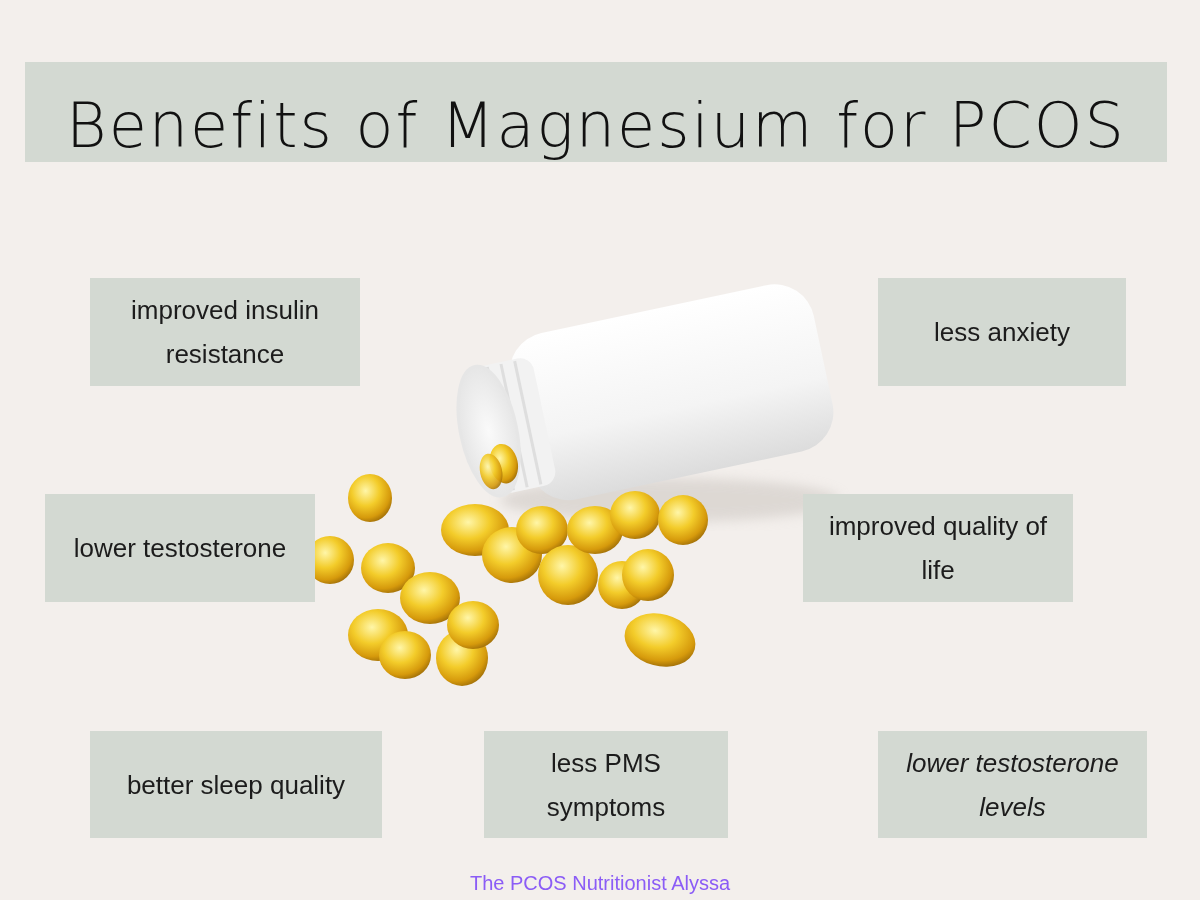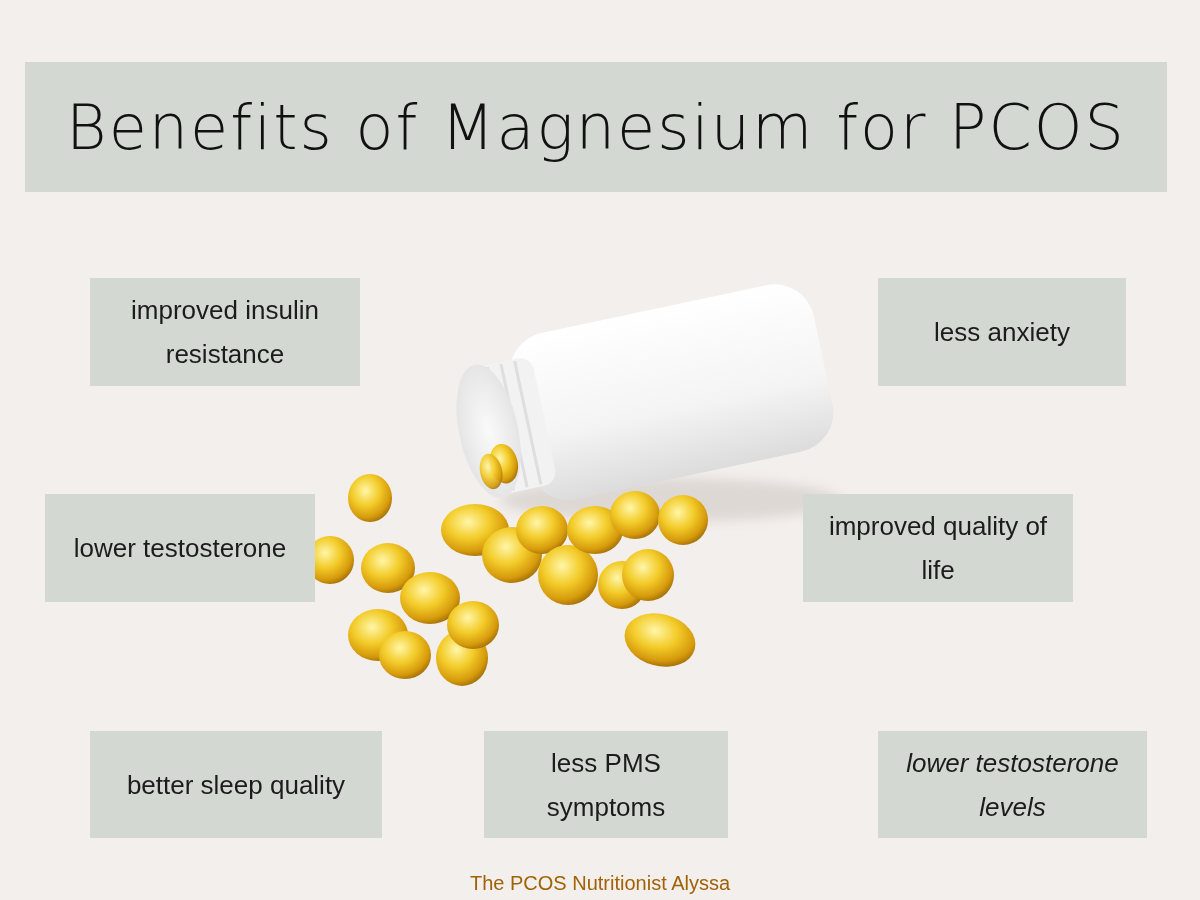--- a/index.html
+++ b/index.html
@@ -6,23 +6,23 @@
   html, body { width: 1200px; height: 900px; overflow: hidden; }
   body {
     background: #f3efec;
     font-family: "DejaVu Sans", sans-serif;
     position: relative;
     color: #1a1a1a;
   }
   .title-box {
     position: absolute;
     left: 25px; top: 62px;
-    width: 1142px; height: 130px;
+    width: 1142px; height: 100px;
     background: #d3d9d2;
-    display: flex; align-items: center; justify-content: center;
+    display: flex; align-items: flex-end; justify-content: center;
   }
   .title-text {
     font-family: "DejaVu Sans", sans-serif;
     font-weight: 200;
     font-size: 62px;
     letter-spacing: 2px;
     color: #111;
     -webkit-text-stroke: 0px;
     font-stretch: expanded;
   }
@@ -51,21 +51,21 @@
     left: 230px; top: 270px;
     width: 620px; height: 450px;
     z-index: 1;
   }
   .footer {
     position: absolute;
     left: 0; right: 0; top: 872px;
     text-align: center;
     font-family: "Liberation Sans", sans-serif;
     font-size: 20px;
-    color: #a16207;
+    color: #8b5cf6;
   }
 </style>
 </head>
 <body>
 
 <div class="title-box">
   <h1 class="title-text">Benefits of Magnesium for PCOS</h1>
 </div>
 
 <svg class="photo" viewBox="0 0 620 450" xmlns="http://www.w3.org/2000/svg">

